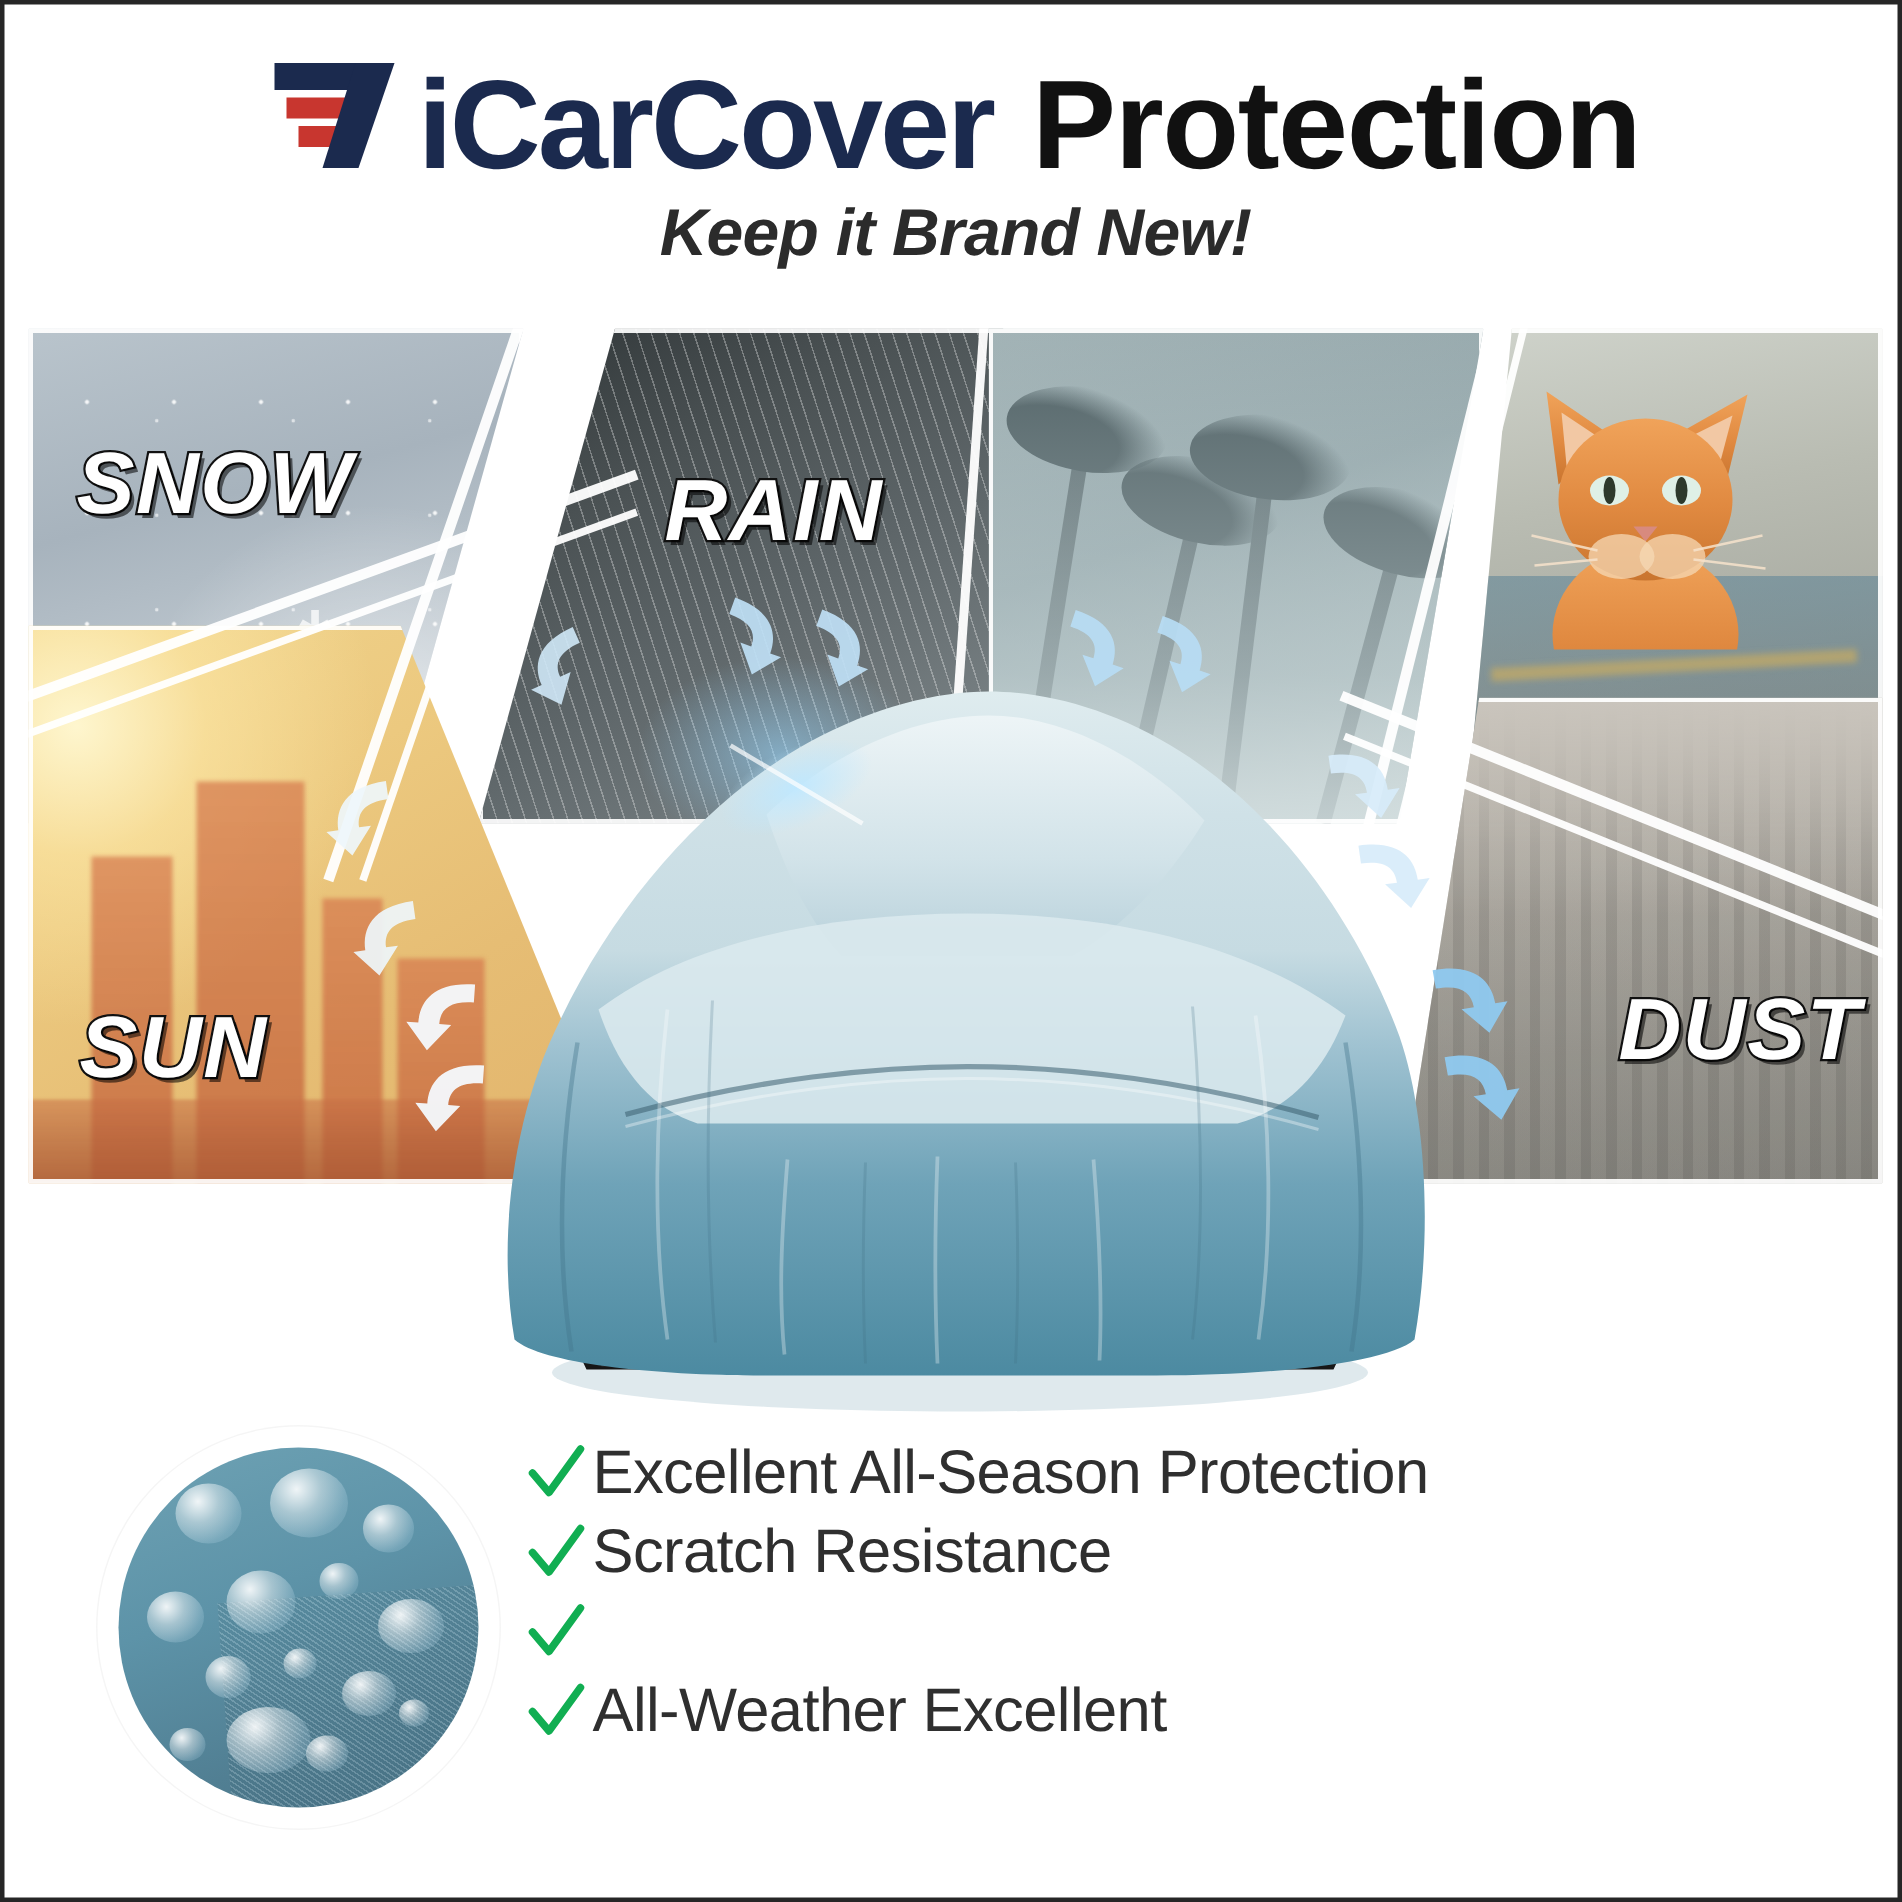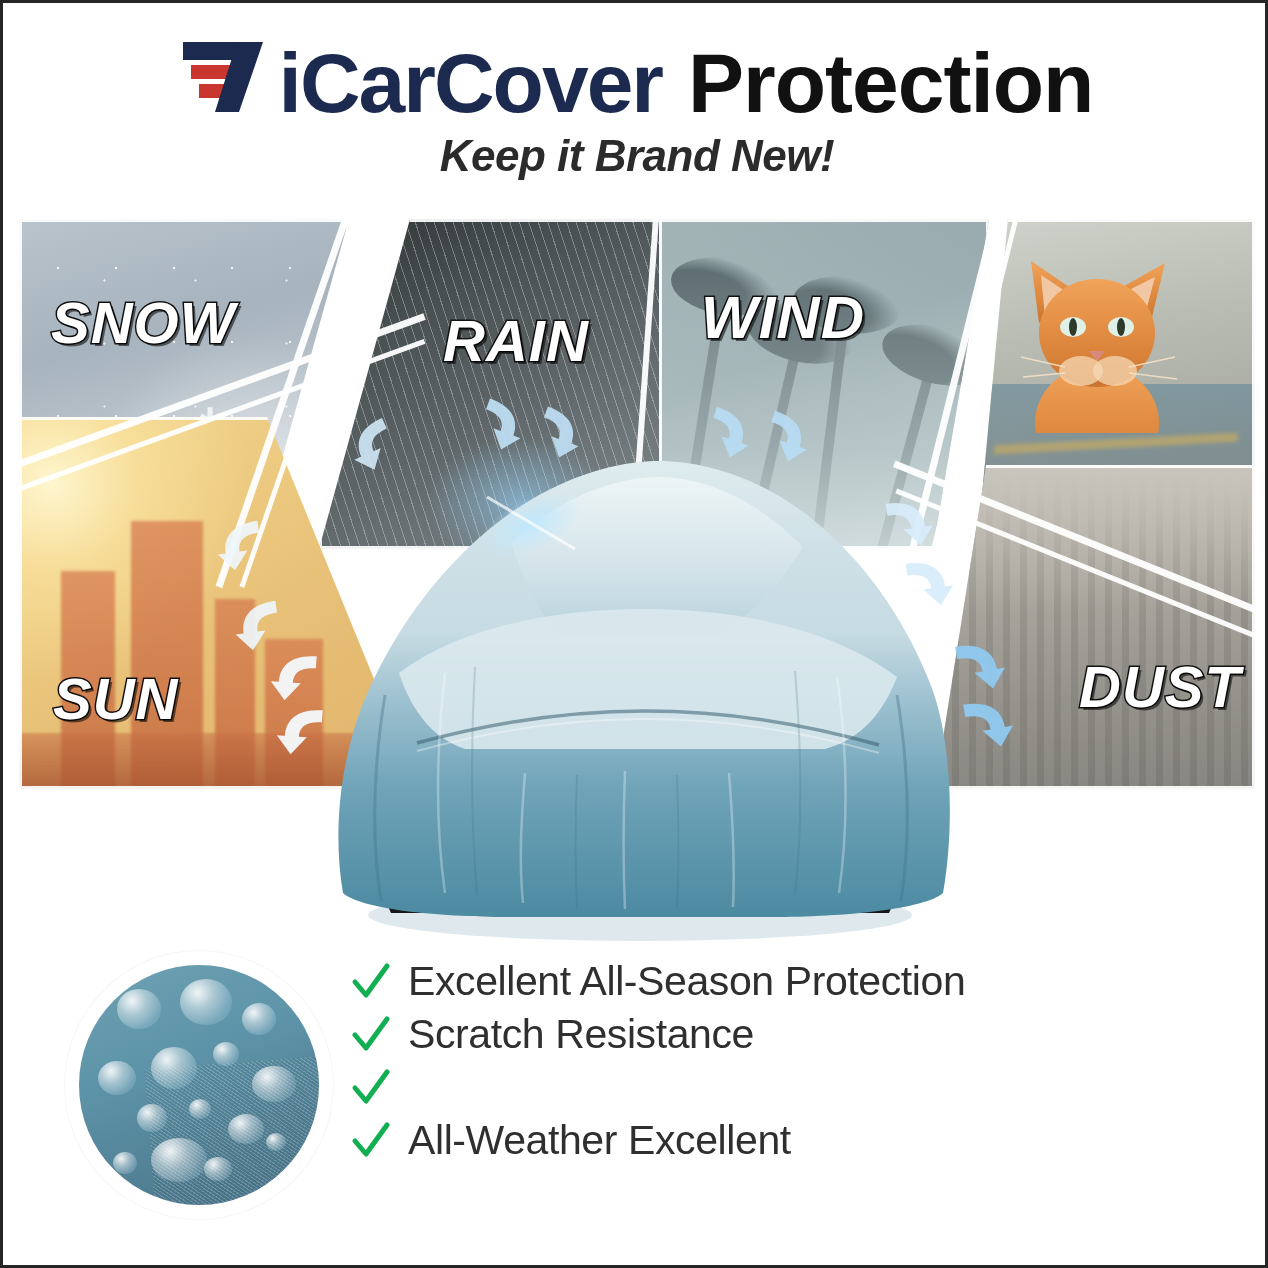--- a/index.html
+++ b/index.html
@@ -327,21 +327,21 @@
 
   .features {
     position: absolute;
     left: 348px;
     top: 22px;
     width: 860px;
   }
   .feat {
     display: flex;
     align-items: center;
-    gap: 17px;
+    gap: 4px;
     height: 53px;
   }
   .check {
     width: 40px;
     height: 40px;
     flex: 0 0 auto;
     display: block;
   }
   .feat-text {
     font-size: 41px;
@@ -455,21 +455,20 @@
     <div class="seam" style="left:622px; top:-40px; width:6px; height:420px; transform:rotate(4deg);"></div>
     <div class="seam" style="left:930px; top:-70px; width:7px; height:480px; transform:rotate(14deg);"></div>
     <div class="seam" style="left:952px; top:-70px; width:5px; height:480px; transform:rotate(14deg);"></div>
     <div class="seam" style="left:860px; top:320px; width:420px; height:7px; transform:rotate(22deg);"></div>
     <div class="seam" style="left:862px; top:348px; width:420px; height:5px; transform:rotate(22deg);"></div>
     <div class="seam" style="left:-60px; top:176px; width:480px; height:7px; transform:rotate(-20deg);"></div>
     <div class="seam" style="left:-60px; top:202px; width:480px; height:5px; transform:rotate(-20deg);"></div>
 
     <div class="lbl lbl-snow">SNOW</div>
     <div class="lbl lbl-rain">RAIN</div>
-    <div class="lbl lbl-wind">WIND</div>
     <div class="lbl lbl-sun">SUN</div>
     <div class="lbl lbl-dust">DUST</div>
 
     <div class="arrow" style="left:196px; top:300px; transform:rotate(-8deg);">
       <svg width="56" height="54" viewBox="0 0 56 54">
           <path d="M46 4 C18 4 10 18 10 32 L2 32 L17 50 L32 32 L24 32 C24 22 30 16 46 16 Z" fill="#eef6fb" opacity="0.92"></path>
         </svg>
     </div>
     <div class="arrow" style="left:214px; top:380px; transform:rotate(-8deg);">
       <svg width="56" height="54" viewBox="0 0 56 54">

